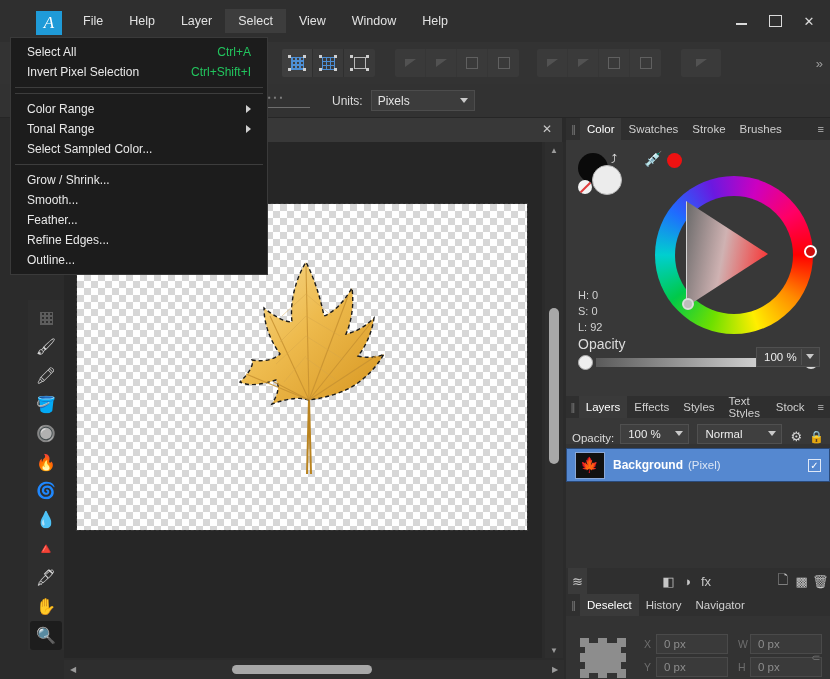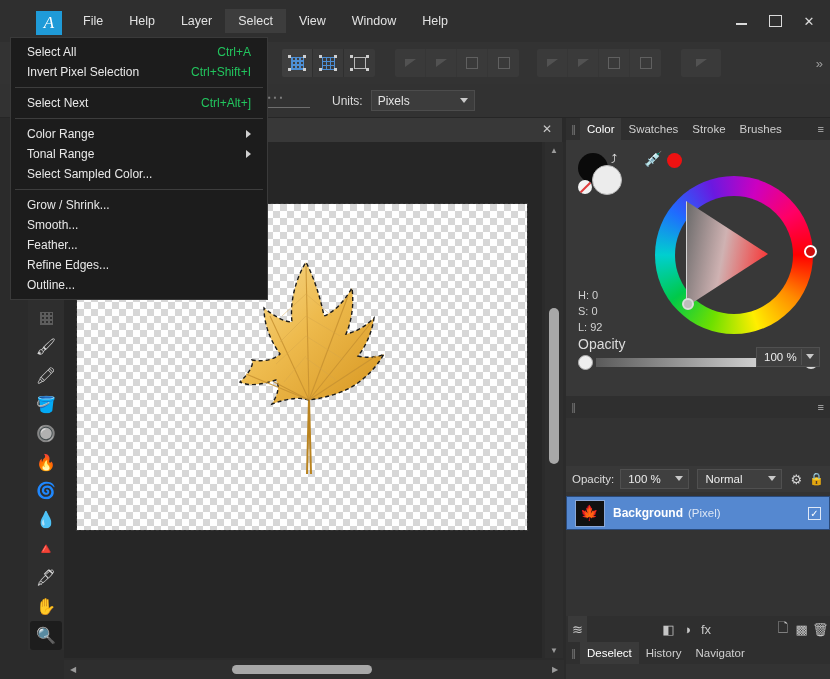--- a/index.html
+++ b/index.html
@@ -145,21 +145,21 @@
   .opknobR{ width:14px;height:14px;border-radius:50%;background:#6f6f6f;border:2px solid #d9d9d9;}
   .opnum{ position:absolute; left:190px; top:207px; width:64px; height:20px; background:#3f3f3f;
      border:1px solid #505050; display:flex; align-items:center; padding-left:7px;
      font-size:11.5px; color:#ececec;}
   .opnum .car{ position:absolute; right:5px; top:6px; width:0;height:0;
      border-left:4px solid transparent;border-right:4px solid transparent;border-top:5px solid #c9c9c9;}
   .opnum .sep{ position:absolute; right:17px; top:1px; bottom:1px; width:1px; background:#505050;}
 
   
   .layerspanel{ position:relative; height:176px; background:#333333; }
-  .lrow{ height:26px; display:flex; align-items:center; padding:0 6px; background:#383838;margin-top:48px;}
+  .lrow{ height:26px; display:flex; align-items:flex-end; padding:0 6px; background:#383838;}
   .lrow .lbl{ font-size:11.5px; color:#dcdcdc; margin-right:6px;}
   .field{ height:20px; background:#3f3f3f; border:1px solid #505050; display:flex; align-items:center;
      padding-left:7px; font-size:11.5px; color:#ececec; position:relative;}
   .field .car{ position:absolute; right:5px; top:6px; width:0;height:0;
      border-left:4px solid transparent;border-right:4px solid transparent;border-top:5px solid #c9c9c9;}
   .layeritem{ margin:4px 0 0 0; height:34px; background:#5588d0; display:flex; align-items:center;
      padding:0 8px; border:1px solid #2a4a7a;}
   .lthumb{ width:30px;height:27px;background:#111; border:1px solid #8aa8d8; display:flex;
      align-items:center; justify-content:center; font-size:15px; margin-right:8px;}
   .lname{ font-size:12px; color:#ffffff; font-weight:bold;}
@@ -425,20 +425,27 @@
       </div>
       <div class="opnum">
         <span>100 %</span>
         <span class="sep"></span>
         <span class="car"></span>
       </div>
     </div>
 
     <div class="ptabs">
       <div class="grip">||</div>
+      <div id="layertabs" style="display:flex">
+          <div class="ptab active">Layers</div>
+          <div class="ptab">Effects</div>
+          <div class="ptab">Styles</div>
+          <div class="ptab">Text Styles</div>
+          <div class="ptab">Stock</div>
+        </div>
       <div class="pmenu">≡</div>
     </div>
     <div class="layerspanel">
       <div class="lrow">
         <span class="lbl">Opacity:</span>
         <div class="field" style="width:78px">
           <span>100 %</span>
           <span class="car"></span>
         </div>
         <div class="field" style="width:96px;margin-left:8px">
@@ -519,24 +526,20 @@
   <div class="dropdown" id="dropdown">
       <div class="mi">
         <span>Select All</span>
         <span class="sc">Ctrl+A</span>
       </div>
       <div class="mi">
         <span>Invert Pixel Selection</span>
         <span class="sc">Ctrl+Shift+I</span>
       </div>
       <div class="msep"></div>
-      <div class="mi">
-        <span>Select Next</span>
-        <span class="sc">Ctrl+Alt+]</span>
-      </div>
       <div class="msep"></div>
       <div class="mi">
         <span>Color Range</span>
         <span class="sub"></span>
       </div>
       <div class="mi">
         <span>Tonal Range</span>
         <span class="sub"></span>
       </div>
       <div class="mi">

